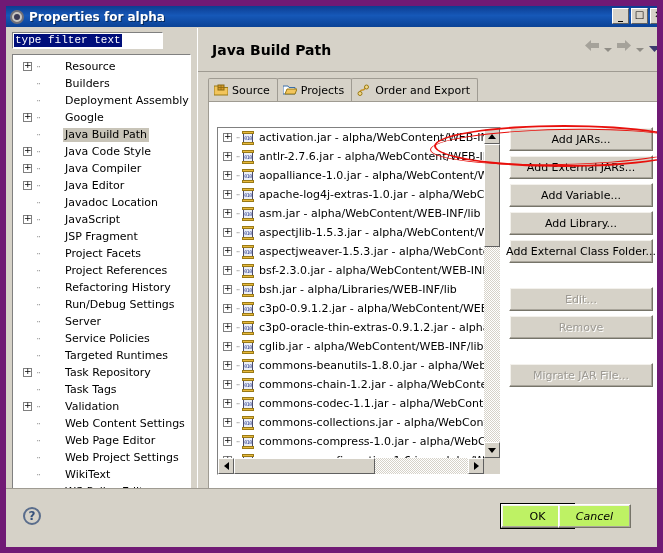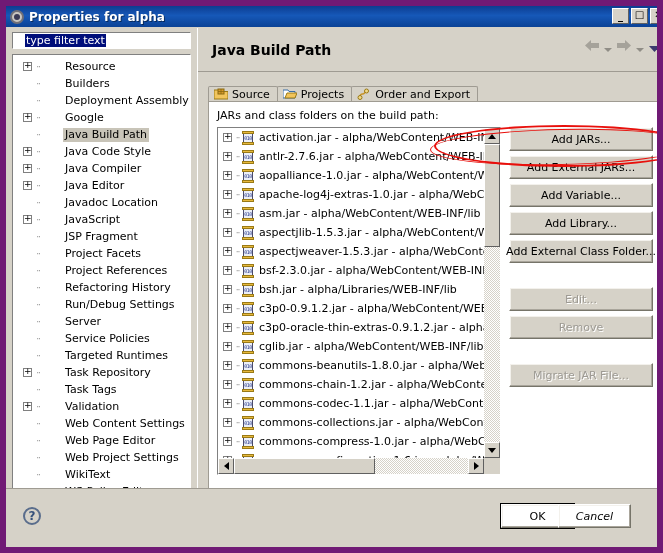--- a/index.html
+++ b/index.html
@@ -64,26 +64,27 @@
   .winbtn.min .g { bottom: 2px; font-weight: bold; }
   .winbtn.max .g { top: 1px; }
   .winbtn.close .g { top: 1px; font-weight: bold; }
 
   
   #leftpane {
     position: absolute; left: 6px; top: 26px;
     width: 179px; height: 465px;
   }
   #filterbox {
-    width: 179px; height: 17px;
+    width: 151px; height: 17px;
     background: #ffffff;
     border: 1px solid;
     border-color: #808080 #ffffff #ffffff #808080;
     display: flex; align-items: center;
-    padding-left: 12px;
+    padding-left: 1px;
+    font-family: Liberation Mono, monospace;
   }
   #filter-input {
     background: #000e7a; color: #ffffff;
     font-size: 11px; line-height: 13px;
     padding: 0 1px; white-space: nowrap;
   }
   #tree {
     margin-top: 5px;
     width: 179px; height: 441px;
     background: #ffffff;
@@ -140,21 +141,21 @@
   .nav-arrow svg { display: block; }
   .nav-caret { width: 8px; height: 6px; }
 
   
   #tabs {
     position: absolute; left: 10px; top: 52px;
     display: flex; align-items: flex-end;
     height: 22px;
   }
   .tab {
-    height: 16px;
+    height: 24px;
     display: flex; align-items: center; gap: 4px;
     padding: 0 7px 0 5px;
     background: #d6d2c8;
     border: 1px solid #9f9b92;
     border-bottom: none;
     margin-right: -1px;
     font-size: 11px;
     position: relative;
     border-radius: 2px 2px 0 0;
   }
@@ -312,21 +313,21 @@
     position: absolute; left: 17px; top: 18px;
     width: 18px; height: 18px; border-radius: 50%;
     border: 2px solid #5a6d8c;
     display: flex; align-items: center; justify-content: center;
     color: #35507a; font-weight: bold; font-size: 12px;
     background: #d6d2c8;
   }
   .dbtn {
     position: absolute; top: 15px;
     width: 73px; height: 24px;
-    background: #ffffff;
+    background: #bef264;
     border: 1px solid;
     border-color: #ffffff #767469 #767469 #ffffff;
     box-shadow: inset -1px -1px 0 #a9a59b, inset 1px 1px 0 #f3f1ec;
     display: flex; align-items: center; justify-content: center;
     font-size: 11px;
   }
   #ok-button { left: 495px; outline: 1px solid #000; }
   #cancel-button { left: 552px; font-style: italic; }
 
   
@@ -562,21 +563,20 @@
           <span class="tab-icon"><svg width="14" height="12" viewBox="0 0 14 12">
               <path d="M3,9 C3,3 8,9 8,3" stroke="#c8952a" stroke-width="1.4" fill="none"></path>
               <circle cx="3" cy="9.5" r="2" fill="#f2d98a" stroke="#9a7a16"></circle>
               <circle cx="9.5" cy="3" r="2" fill="#f2d98a" stroke="#9a7a16"></circle>
             </svg></span>
           <span>Order and Export</span>
         </div>
       </div>
 
     <div id="tabbody">
-      <div id="tabbody-label">JARs and class folders on the build path:</div>
 
       <div id="listbox">
         <div id="listrows">
             <div class="jar-row">
               <span class="jar-exp"></span>
               <span class="jar-dots">··</span>
               <span class="jar-icon">
                 <span class="body"></span>
                 <span class="band-t"></span>
                 <span class="band-b"></span>

